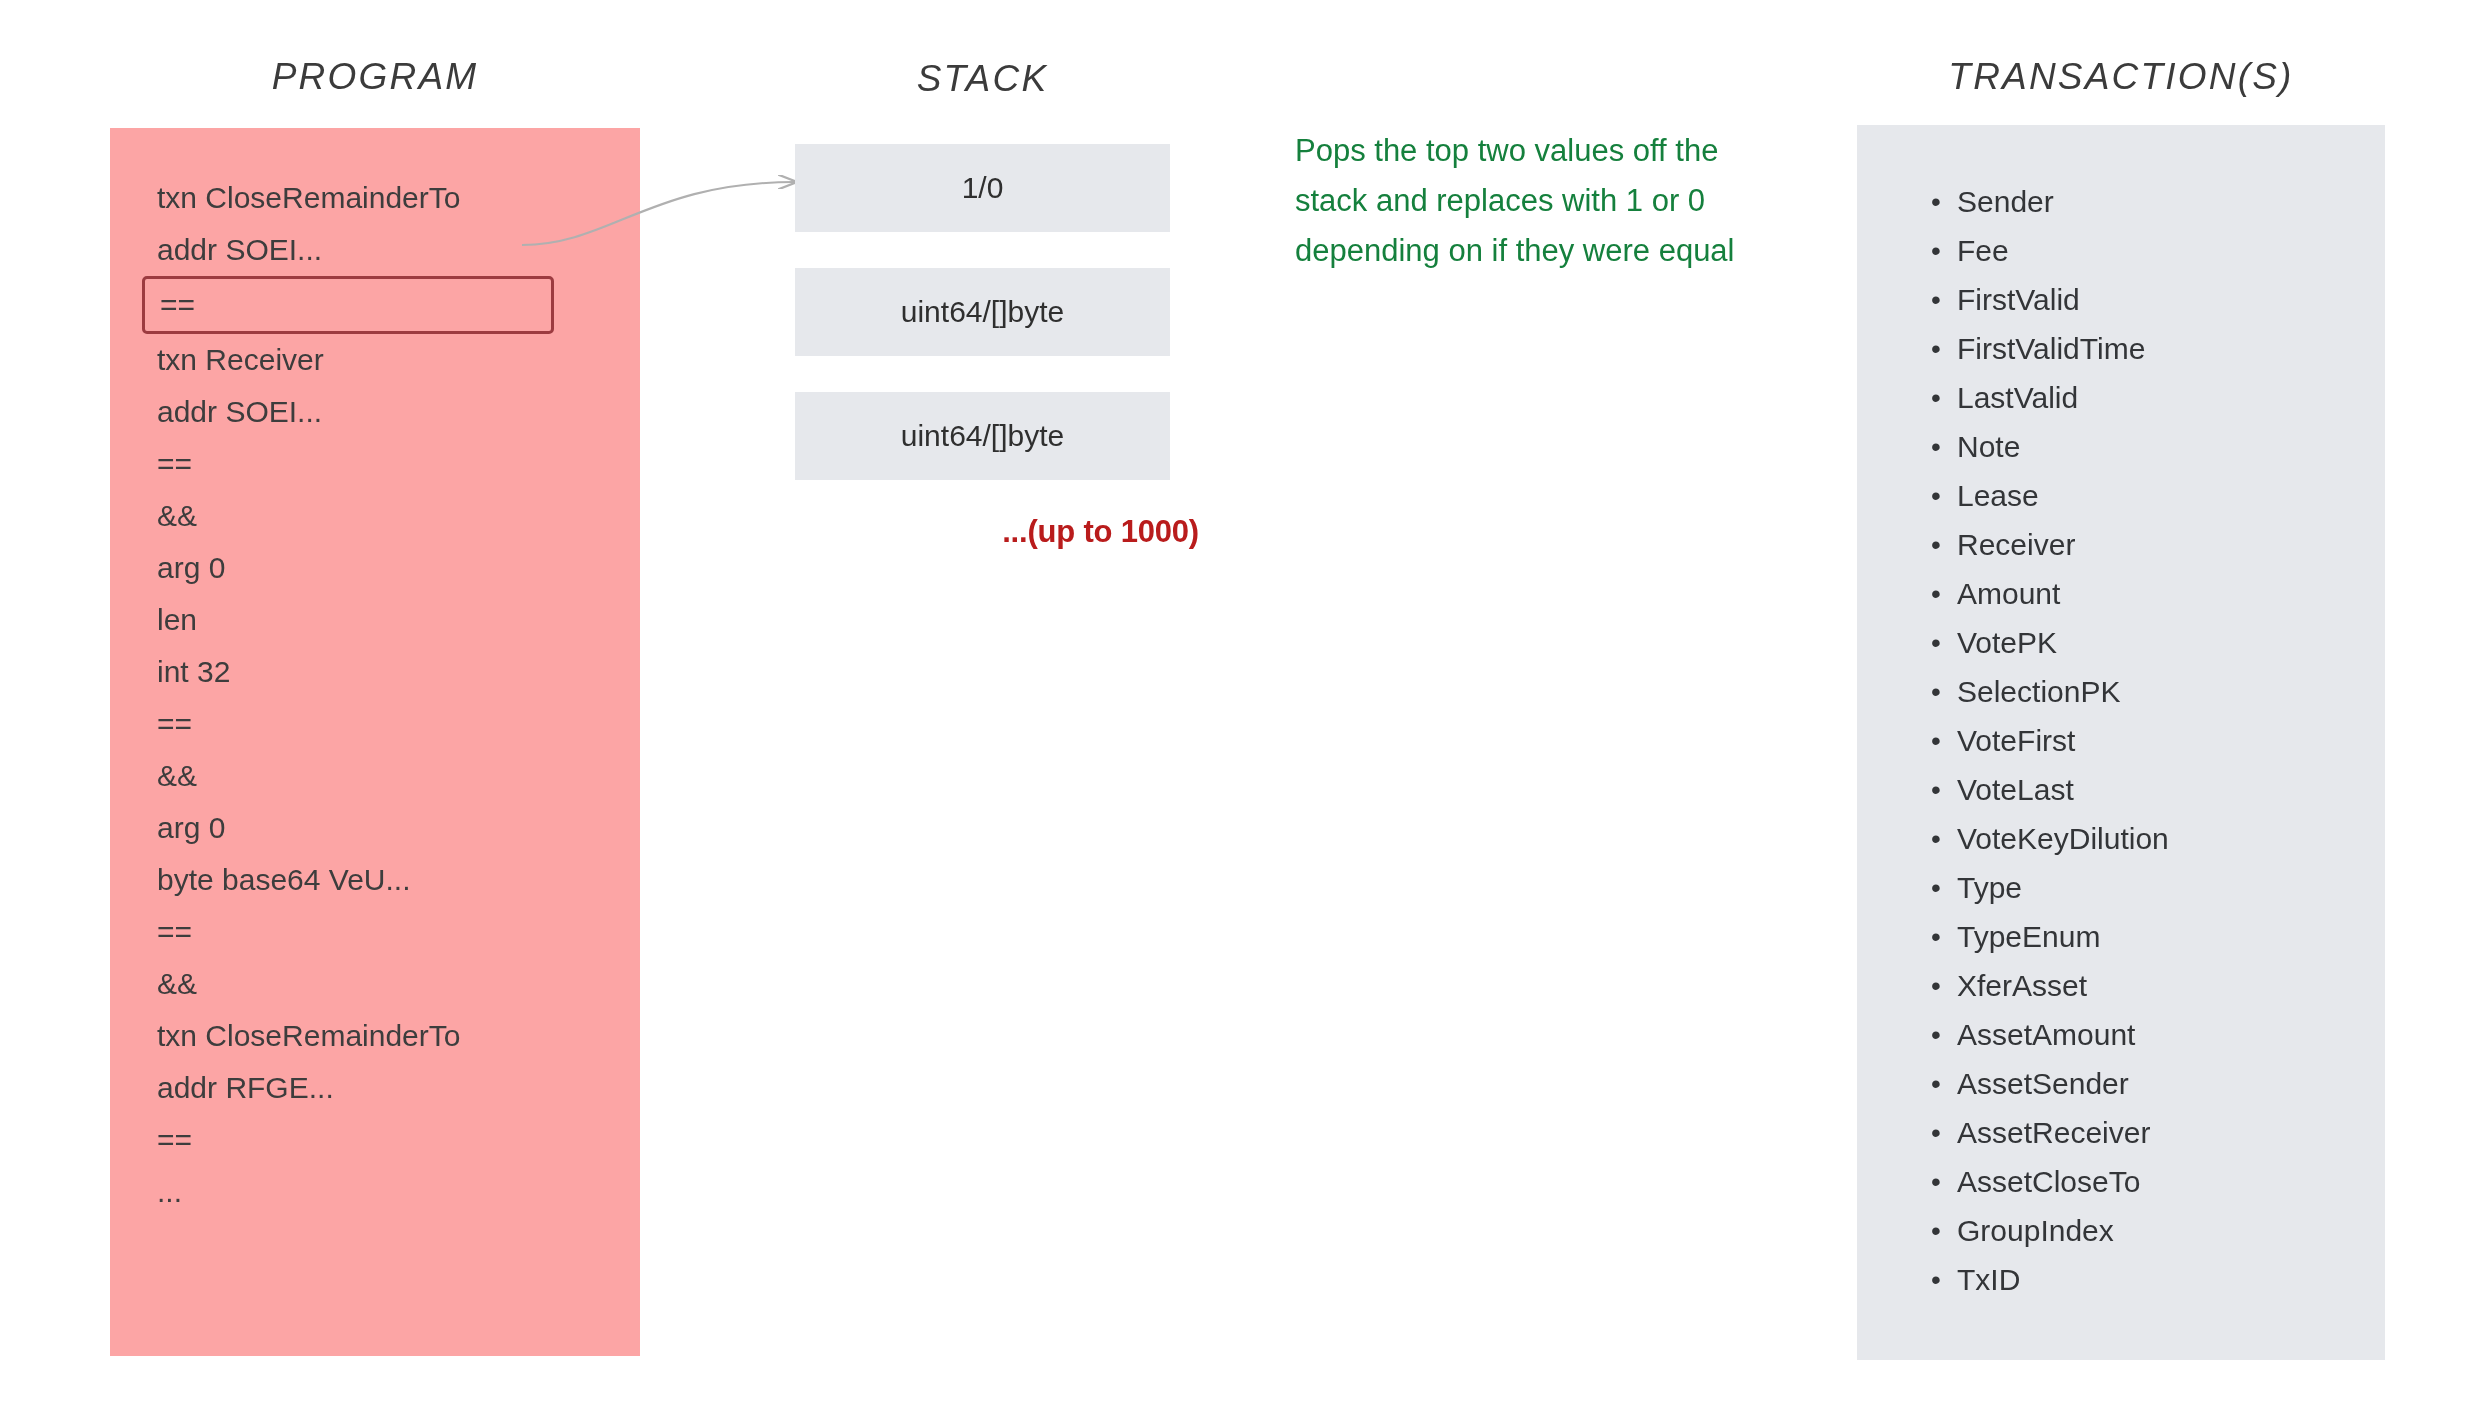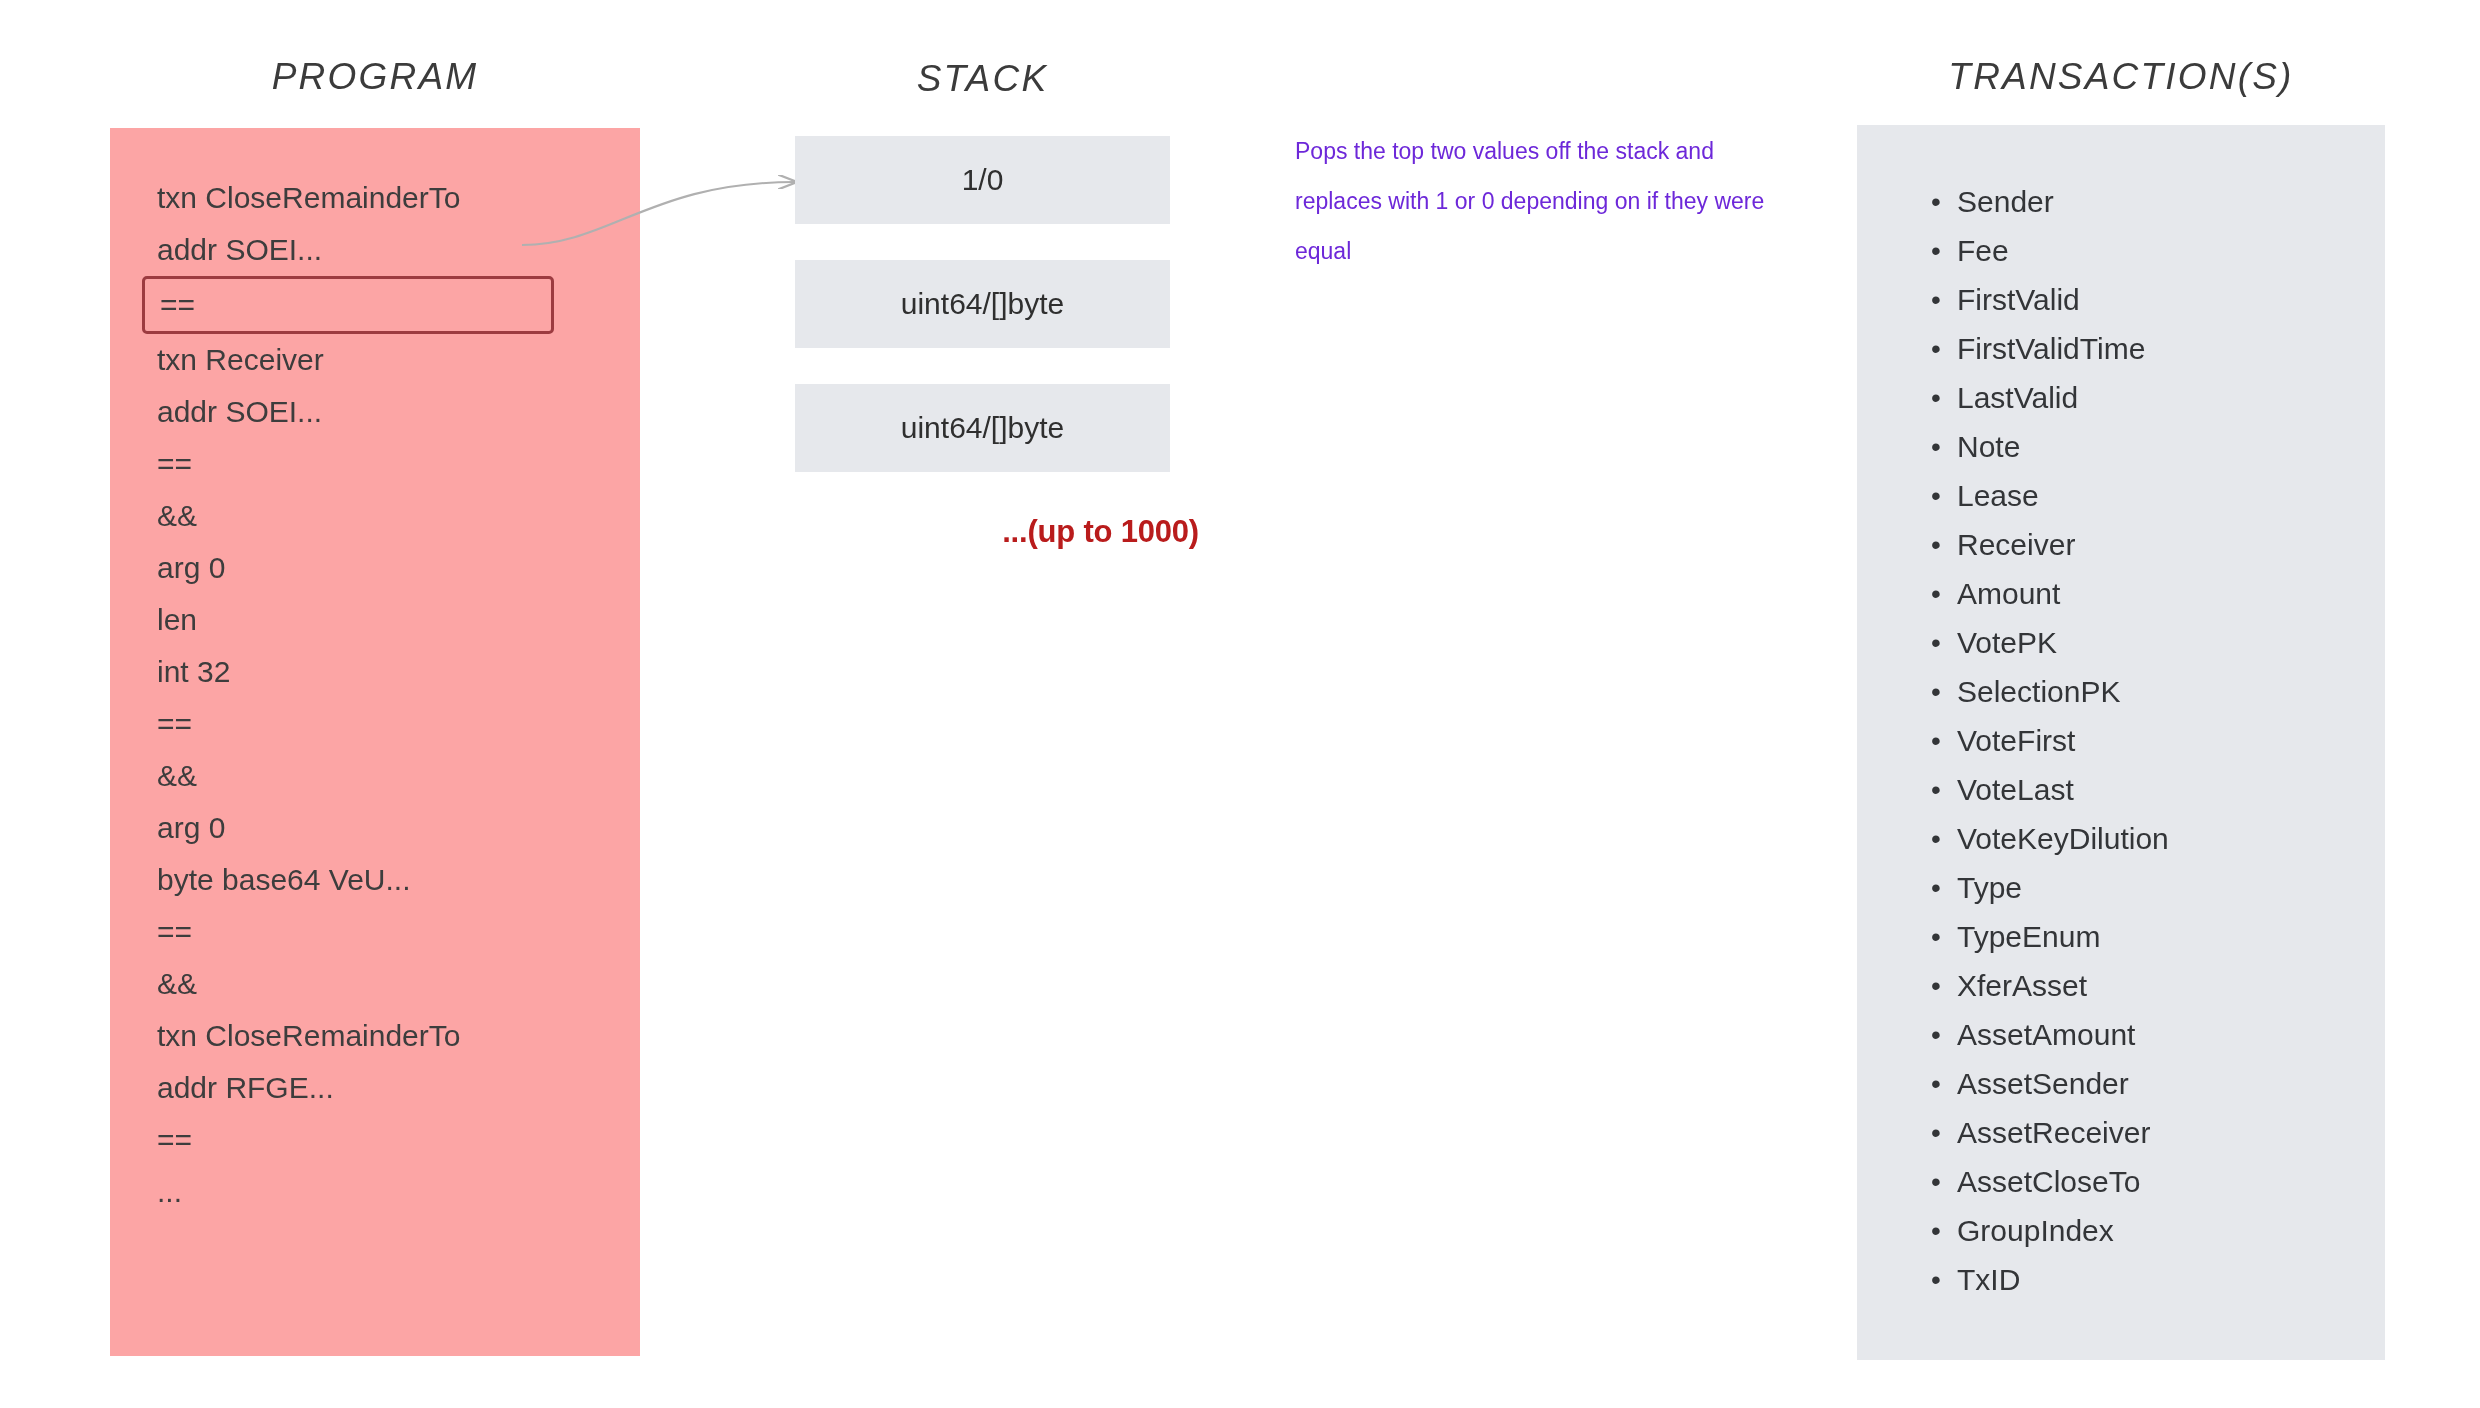--- a/index.html
+++ b/index.html
@@ -83,20 +83,21 @@
     width: 375px;
   }
   .stack-cell {
     height: 88px;
     line-height: 88px;
     background: #e6e8ec;
     text-align: center;
     font-size: 30px;
     color: #2f2f2f;
     margin-bottom: 36px;
+    margin-top: 8px;
   }
   #stack-more {
     position: absolute;
     left: 824px;
     top: 514px;
     width: 375px;
     text-align: right;
     font-size: 31px;
     font-weight: 700;
     color: #b91c1c;
@@ -112,23 +113,23 @@
     height: 200px;
     pointer-events: none;
   }
 
   
   #annotation {
     position: absolute;
     left: 1295px;
     top: 126px;
     width: 500px;
-    font-size: 23px;
+    font-size: 31px;
     line-height: 50px;
-    color: #6d28d9;
+    color: #15803d;
   }
 
   
   #txn-title {
     left: 1857px;
     width: 528px;
     top: 56px;
   }
   #txn-panel {
     position: absolute;

